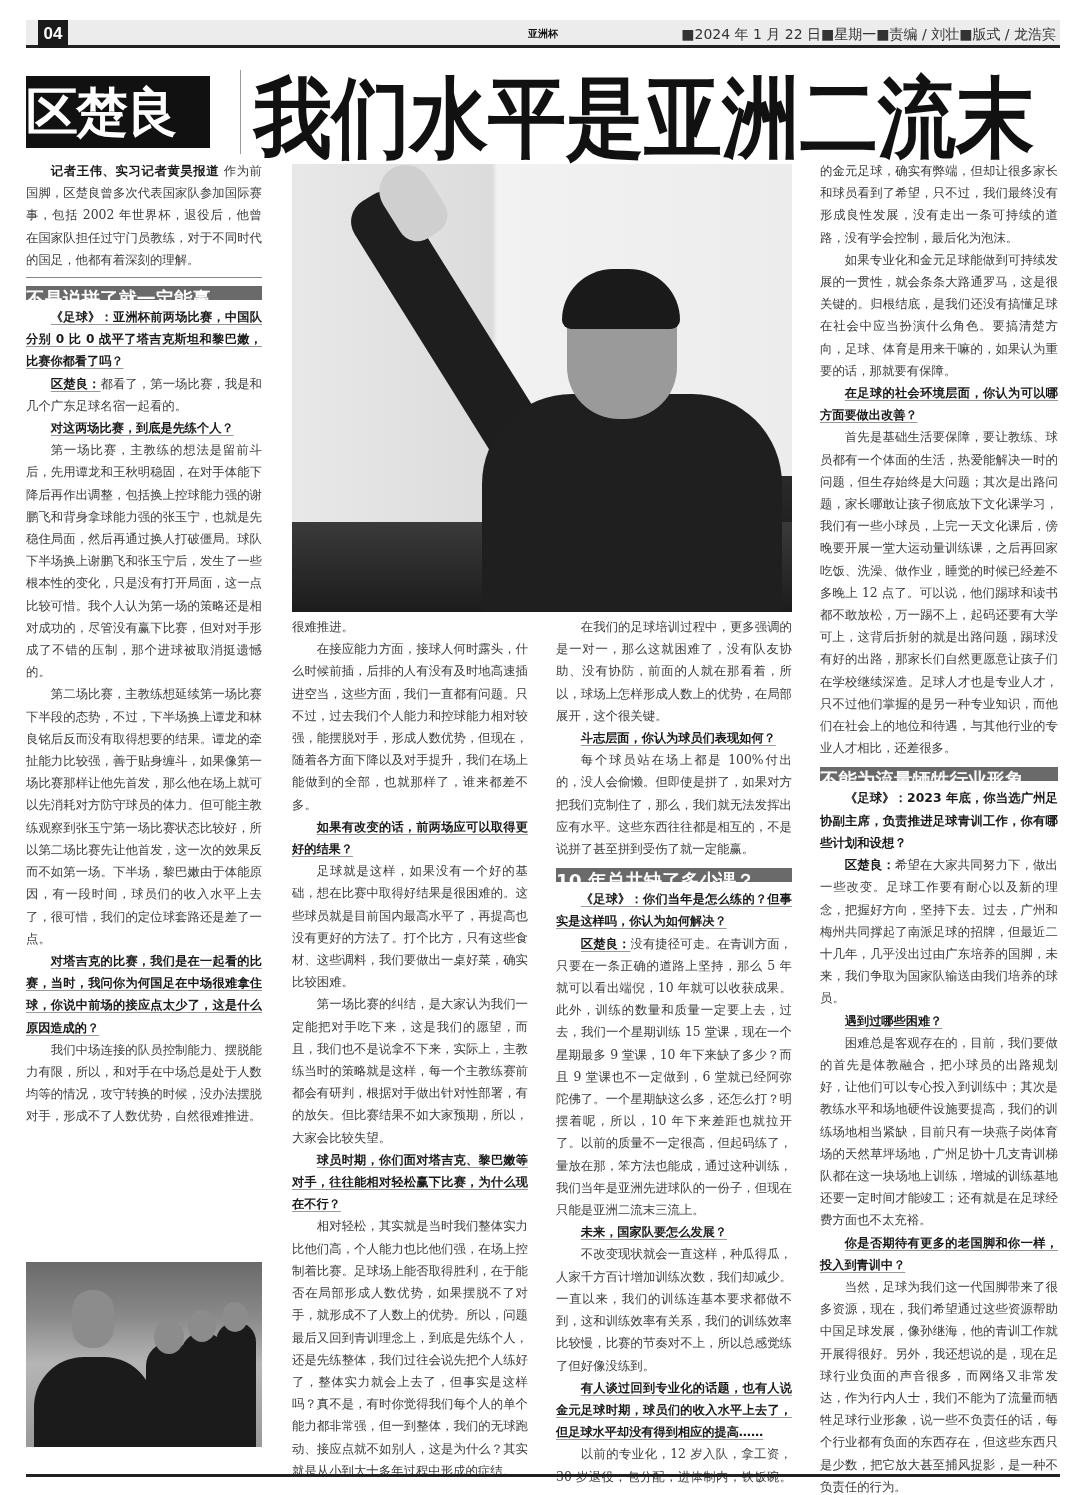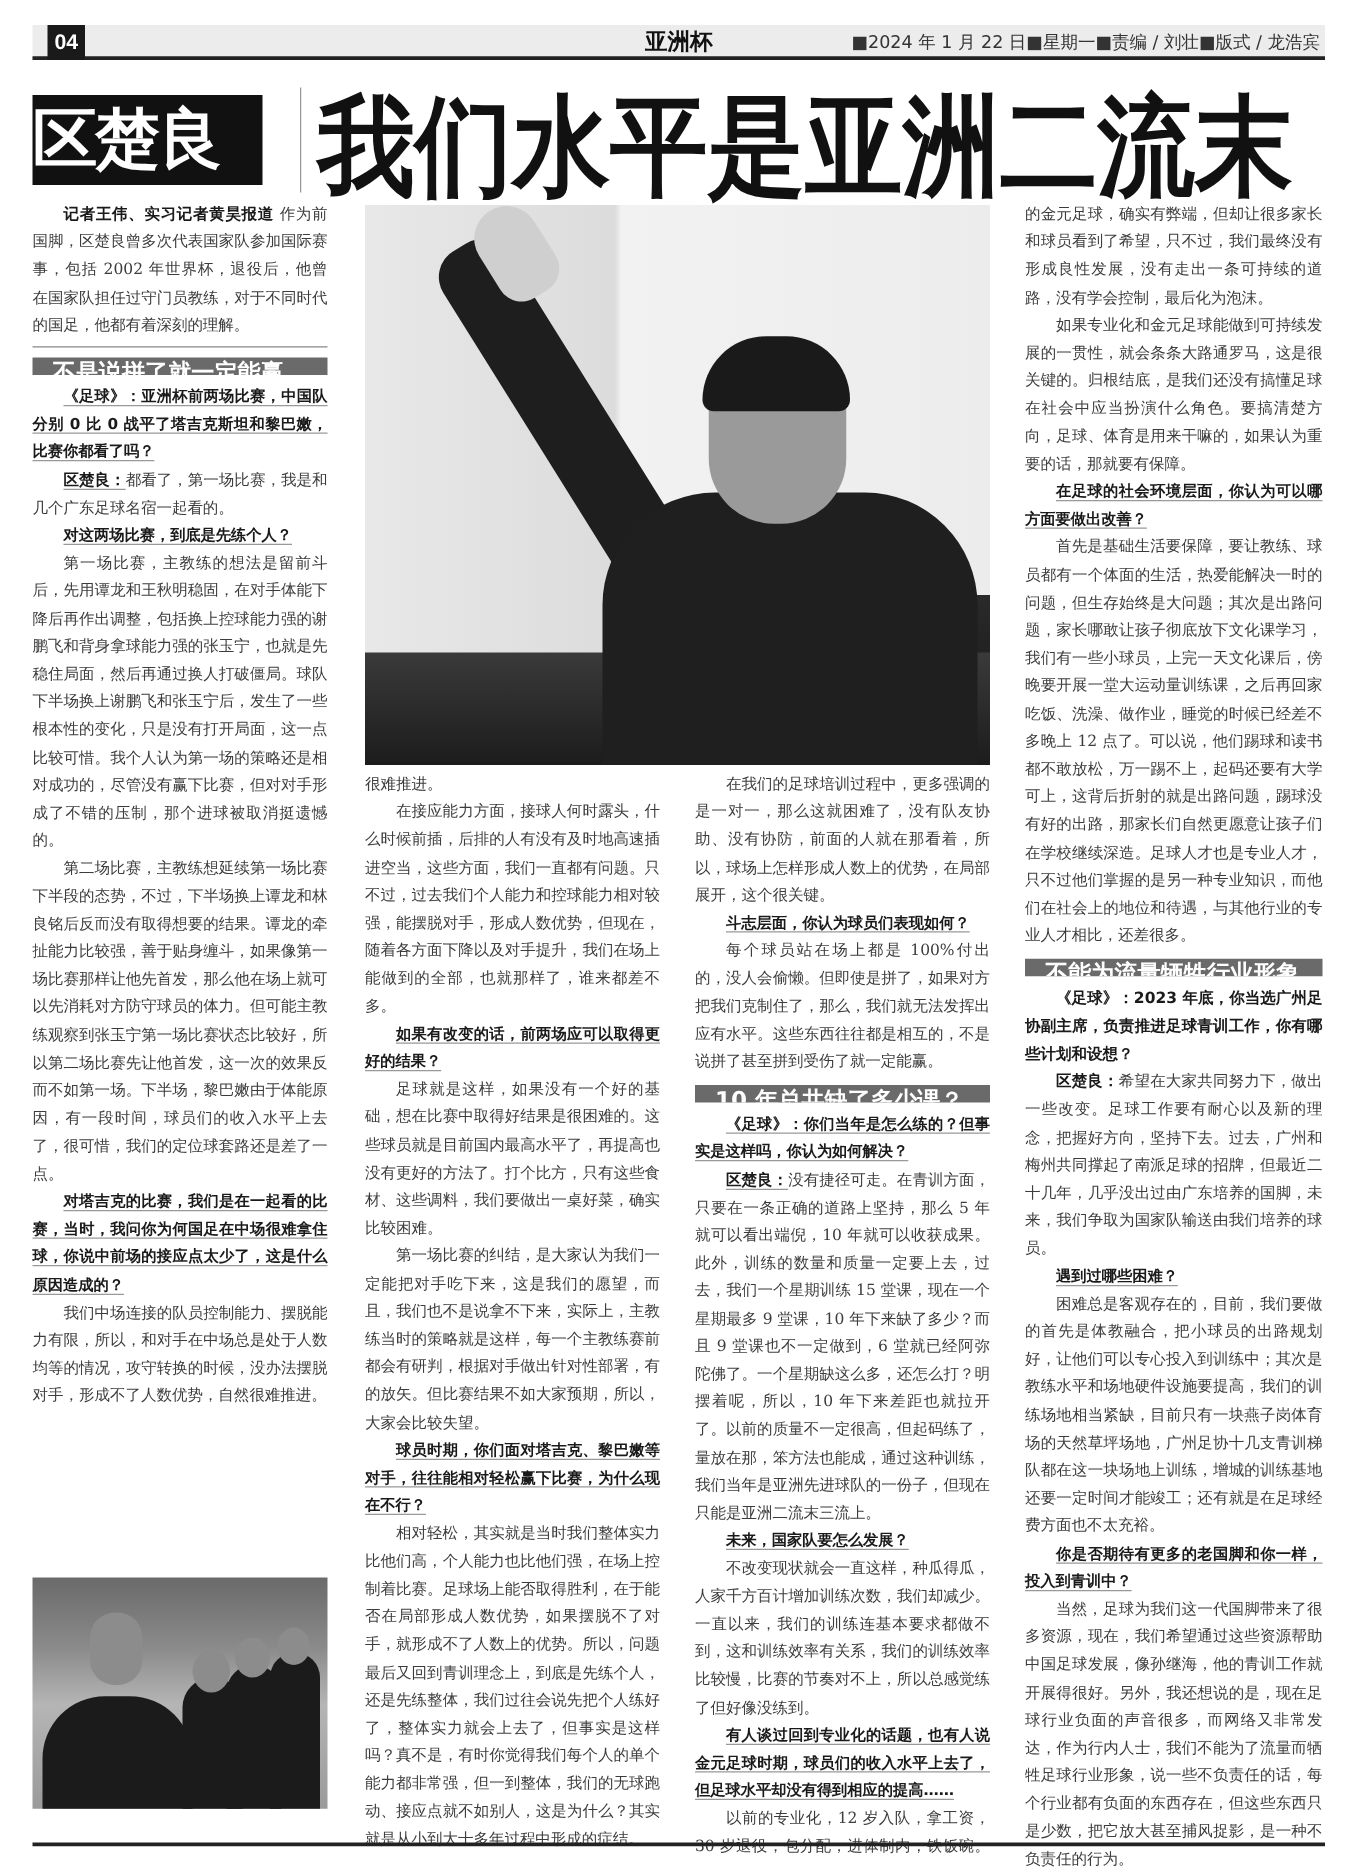--- a/index.html
+++ b/index.html
@@ -2,38 +2,38 @@
 <html><head>
 <meta charset="utf-8">
 <style>
   * { box-sizing: border-box; margin: 0; padding: 0; }
   html, body { width: 1080px; height: 1495px; background: #ffffff; overflow: hidden; }
   body { position: relative; font-family: "DejaVu Serif", serif; color: #3a3a3a; }
 
   
   .header { position: absolute; left: 26px; top: 20px; width: 1034px; height: 28px; background: #ececec; border-bottom: 3px solid #222; }
   .page-num { position: absolute; left: 0; top: 0; width: 30px; height: 28px; background: #1a1a1a; color: #fff; font-family: "Liberation Sans", sans-serif; font-weight: bold; font-size: 17px; line-height: 28px; text-align: center; margin-left: 12px; }
-  .section-name { position: absolute; left: 0; right: 0; top: 0; text-align: center; font-family: "DejaVu Sans", sans-serif; font-weight: bold; font-size: 18px; line-height: 28px; color: #111; }
+  .section-name { position: absolute; left: 0; right: 0; top: 0; text-align: center; font-family: "DejaVu Sans", sans-serif; font-weight: bold; font-size: 10px; line-height: 28px; color: #111; }
   .dateline { position: absolute; right: 4px; top: 0; font-family: "DejaVu Sans", sans-serif; font-size: 14px; line-height: 28px; color: #333; }
 
   
   .headline { position: absolute; left: 26px; top: 68px; height: 88px; width: 1040px; }
   .name-block { position: absolute; left: 0; top: 8px; width: 184px; height: 72px; background: #111; color: #fff; font-family: "DejaVu Sans", sans-serif; font-weight: bold; font-size: 52px; line-height: 72px; text-align: left; letter-spacing: -2px; }
   .title-divider { position: absolute; left: 214px; top: 2px; width: 1px; height: 84px; background: #999; }
   .main-title { position: absolute; left: 228px; top: -4px; font-family: "DejaVu Serif", serif; font-weight: bold; font-size: 78px; line-height: 96px; color: #111; letter-spacing: 0px; white-space: nowrap; transform: scaleY(1.12); transform-origin: top left; }
 
   
   .col { position: absolute; font-size: 12.4px; line-height: 22.2px; text-align: justify; color: #3c3c3c; }
   .col p { text-indent: 2em; }
   .col p.noindent { text-indent: 0; }
   .col .q { font-family: "DejaVu Sans", sans-serif; font-weight: bold; color: #1a1a1a; text-decoration: underline; text-decoration-color: #999; text-underline-offset: 3px; font-size: 12.2px; }
   .col .lead { font-family: "DejaVu Sans", sans-serif; font-weight: bold; color: #1a1a1a; }
   .col .spk { font-family: "DejaVu Sans", sans-serif; font-weight: bold; color: #1a1a1a; text-decoration: underline; text-decoration-color: #999; text-underline-offset: 3px; }
   .col .spk-plain { font-family: "DejaVu Sans", sans-serif; font-weight: bold; color: #1a1a1a; }
-  .sub-head { background: #6a6a6a; color: #fff; font-family: "DejaVu Sans", sans-serif; font-weight: bold; font-size: 18.5px; line-height: 26px; height: 14px; padding-left: 16px; margin: 8px 0 6px 0; text-indent: 0; white-space: nowrap; overflow: hidden; }
+  .sub-head { background: #6a6a6a; color: #fff; font-family: "DejaVu Sans", sans-serif; font-weight: bold; font-size: 18.5px; line-height: 26px; height: 14px; padding-left: 0; margin: 8px 0 6px 0; text-indent: 0; white-space: nowrap; overflow: hidden; }
   .rule { border-top: 1px solid #888; margin: 6px 0 4px 0; }
 
   #col1 { left: 26px; top: 160px; width: 236px; }
   #col2 { left: 292px; top: 616px; width: 236px; }
   #col3 { left: 556px; top: 616px; width: 236px; }
   #col4 { left: 820px; top: 160px; width: 238px; }
 
   
   .photo-main { position: absolute; left: 292px; top: 164px; width: 500px; height: 448px; background: linear-gradient(90deg, #e8e8e8 0%, #dcdcdc 40%, #f2f2f2 41%, #ececec 100%); overflow: hidden; }
   .photo-main .sofa { position: absolute; left: 0; bottom: 0; width: 100%; height: 90px; background: linear-gradient(180deg, #3a3a3a, #1c1c1c); }

